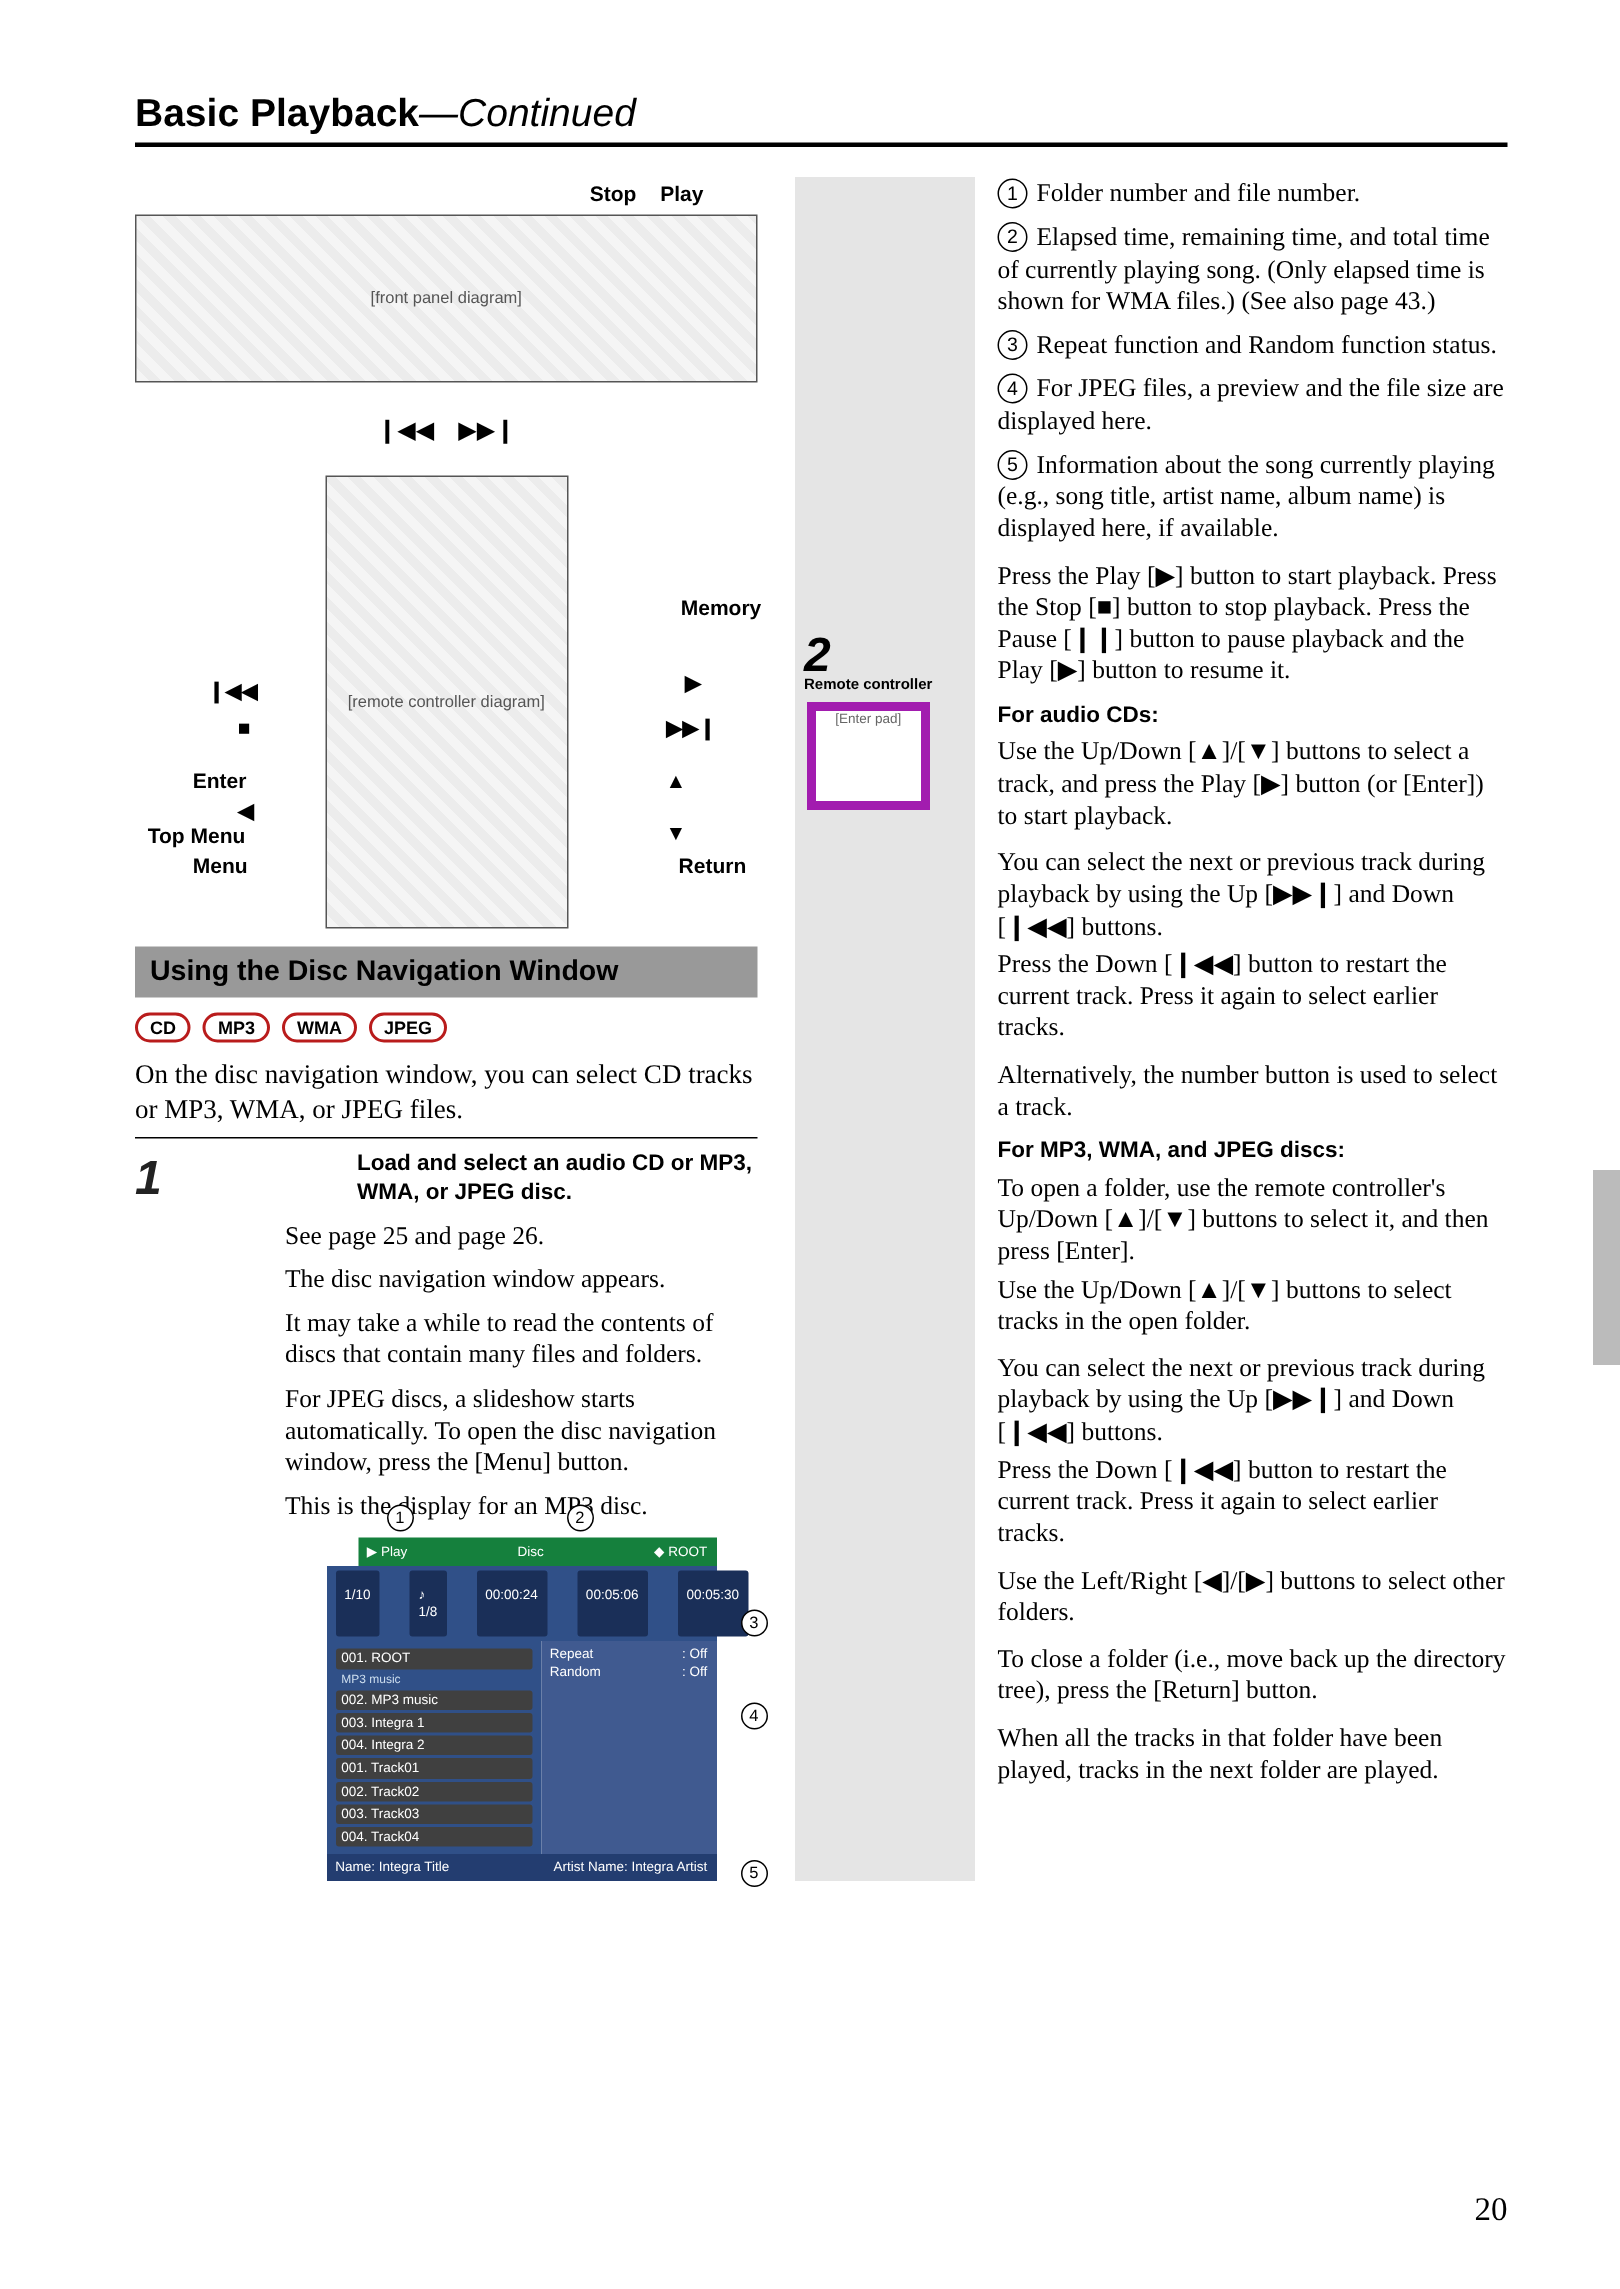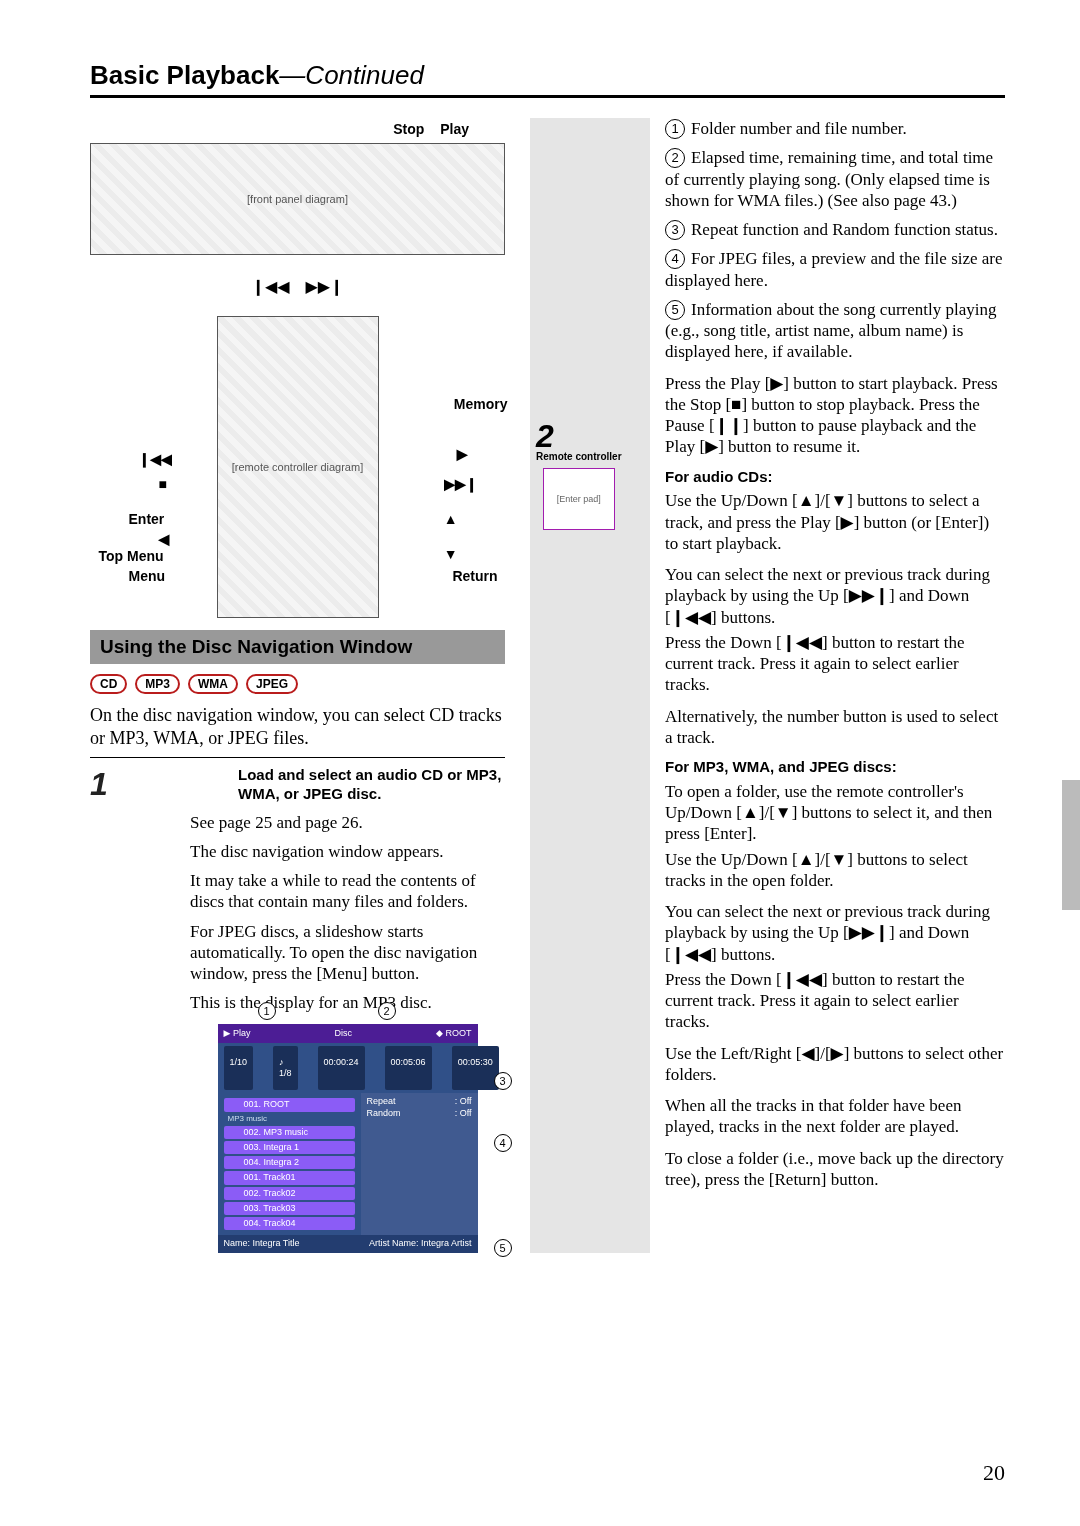--- a/index.html
+++ b/index.html
@@ -172,46 +172,46 @@
     position: absolute;
     width: 16px; height: 16px;
     border: 1px solid #000;
     border-radius: 50%;
     color: #000;
     background: #fff;
     font-size: 11px;
     text-align: center;
     line-height: 16px;
   }
-  .ns-top { background:#4c1d95; padding:4px 6px; display:flex; justify-content:space-between;}
+  .ns-top { background:#15803d; padding:4px 6px; display:flex; justify-content:space-between;margin-left:21px;}
   .ns-sub { background:#305088; padding:3px 6px; display:flex;}
   .ns-sub span { background:#1a2f58; padding:11px 6px; margin-right:20px; border-radius:2px;}
   .ns-row { display:flex; }
   .ns-left { background:#305088; width:55%; padding:3px 6px; box-sizing:border-box;}
   .ns-right { background:#405a90; width:45%; padding:3px 6px; box-sizing:border-box;}
-  .ns-item { background:#8b5cf6; margin:2px 0; padding:1px 20px; border-radius:2px;}
+  .ns-item { background:#404040; margin:2px 0; padding:1px 4px; border-radius:2px;}
   .ns-bottom { background:#233d70; padding:3px 6px; display:flex; justify-content:space-between;}
   .gutter-step {
     position:absolute;
     left:6px;
     font-family: Arial, sans-serif;
   }
   .gutter-step .snum{
     font-weight:bold; font-style:italic; font-size:32px;
   }
   .gutter-step .scap{
     font-weight:bold; font-size:10px; display:block; margin-top:-4px;
   }
   .gutter-img{
     width:70px;height:60px;
-    border:1px solid #a21caf;
+    border:6px solid #a21caf;
     margin:6px auto 0 auto;
     background:#fff;
     font-size:9px; color:#666;
-    display:flex;align-items:center;justify-content:center;
+    display:flex;justify-content:center;
   }
   .icon-inline{
     font-family: Arial, sans-serif;
   }
   .para { margin: 0 0 10px 0;}
   .para-tight { margin: 0 0 4px 0;}
 </style>
 </head>
 <body>
 
@@ -363,22 +363,22 @@
         <p class="para-tight">You can select the next or previous track during playback by using the Up [▶▶❙] and Down [❙◀◀] buttons.</p>
         <p class="para">Press the Down [❙◀◀] button to restart the current track. Press it again to select earlier tracks.</p>
         <p class="para">Alternatively, the number button is used to select a track.</p>
 
         <p class="para-tight bold sans" style="font-size:15px;">For MP3, WMA, and JPEG discs:</p>
         <p class="para-tight">To open a folder, use the remote controller's Up/Down [▲]/[▼] buttons to select it, and then press [Enter].</p>
         <p class="para">Use the Up/Down [▲]/[▼] buttons to select tracks in the open folder.</p>
         <p class="para-tight">You can select the next or previous track during playback by using the Up [▶▶❙] and Down [❙◀◀] buttons.</p>
         <p class="para">Press the Down [❙◀◀] button to restart the current track. Press it again to select earlier tracks.</p>
         <p class="para">Use the Left/Right [◀]/[▶] buttons to select other folders.</p>
+        <p class="para">To close a folder (i.e., move back up the directory tree), press the [Return] button.</p>
         <p class="para">When all the tracks in that folder have been played, tracks in the next folder are played.</p>
-        <p class="para">To close a folder (i.e., move back up the directory tree), press the [Return] button.</p>
 
       </div>
     </div>
 
   </div>
 
   <div class="page-num">20</div>
   <div class="side-tab"></div>
 </div>
 

